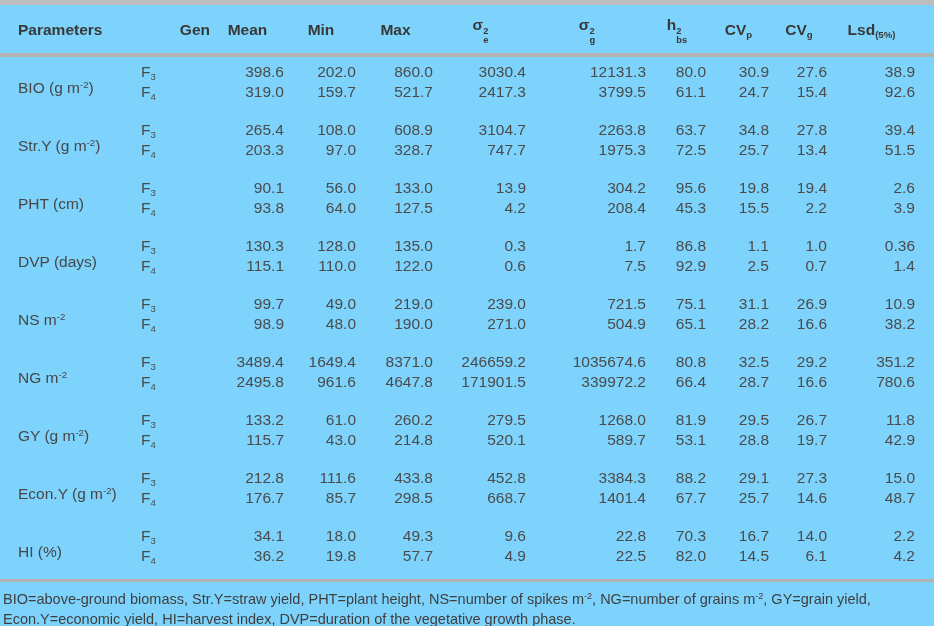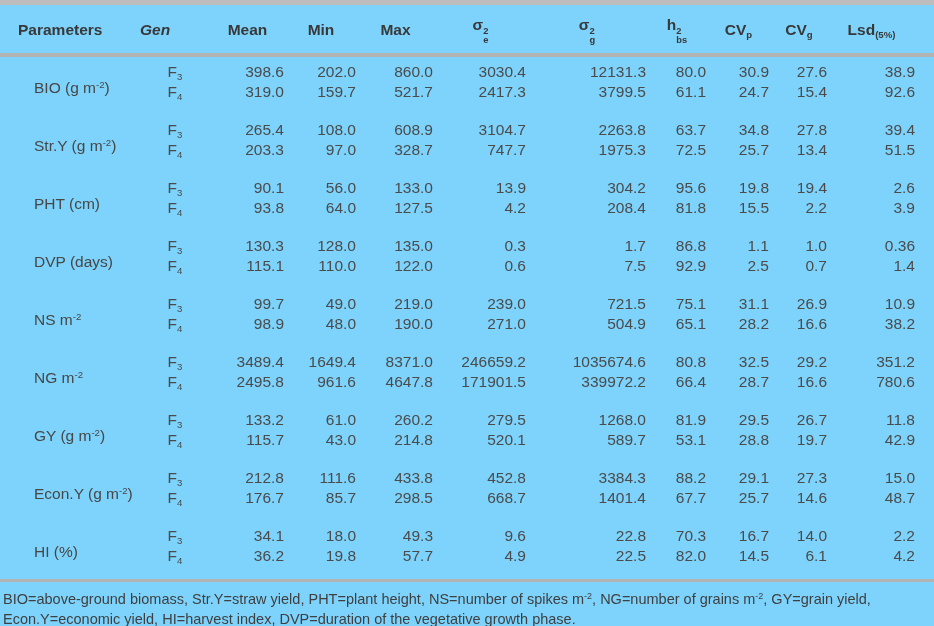--- a/index.html
+++ b/index.html
@@ -13,25 +13,25 @@
     width: 934px; border-collapse: collapse; table-layout: fixed;
     border-top: 5px solid #bdbdbd;
     border-bottom: 3px solid #b3b3b3;
   }
   thead th {
     border-bottom: 4px solid #b3b3b3;
     font-weight: bold; color: #383838; font-size: 15.5px;
     padding: 11px 0 8px 0; white-space: nowrap;
   }
   th.param-h { text-align: left; padding-left: 18px; }
-  th.gen-h   { text-align: left; font-style: italic; }
+  th.gen-h   { text-align: right; }
   th.num     { text-align: center; }
   td { font-size: 15.5px; color: #4b4b4b; white-space: nowrap; }
-  td.param { text-align: left; padding-left: 34px; vertical-align: middle; color: #474747; }
-  td.gen   { text-align: center; }
+  td.param { text-align: left; padding-left: 18px; vertical-align: middle; color: #474747; }
+  td.gen   { text-align: left; }
   td.num   { text-align: right; }
   tr.f3 td { padding-top: 6px; }
   tr.f4 td { padding-bottom: 14px; }
   th:last-child, td:last-child { padding-right: 19px; }
   sup { font-size: 0.62em; vertical-align: 0.55em; line-height: 0; }
   sub { font-size: 0.62em; vertical-align: -0.30em; line-height: 0; }
   
   .ss {
     display: inline-flex; flex-direction: column; align-items: flex-start;
     font-size: 0.60em; line-height: 0.95; vertical-align: -0.45em;
@@ -148,21 +148,21 @@
           <td class="num">19.4</td>
           <td class="num">2.6</td>
         </tr>
         <tr class="f4">
           <td class="gen"><span>F</span><sub>4</sub></td>
           <td class="num">93.8</td>
           <td class="num">64.0</td>
           <td class="num">127.5</td>
           <td class="num">4.2</td>
           <td class="num">208.4</td>
-          <td class="num">81.8</td>
+          <td class="num">45.3</td>
           <td class="num">15.5</td>
           <td class="num">2.2</td>
           <td class="num">3.9</td>
         </tr>
         <tr class="f3">
           <td class="param" rowspan="2"><span>DVP (days)</span><sup></sup><span></span></td>
           <td class="gen"><span>F</span><sub>3</sub></td>
           <td class="num">130.3</td>
           <td class="num">128.0</td>
           <td class="num">135.0</td>

